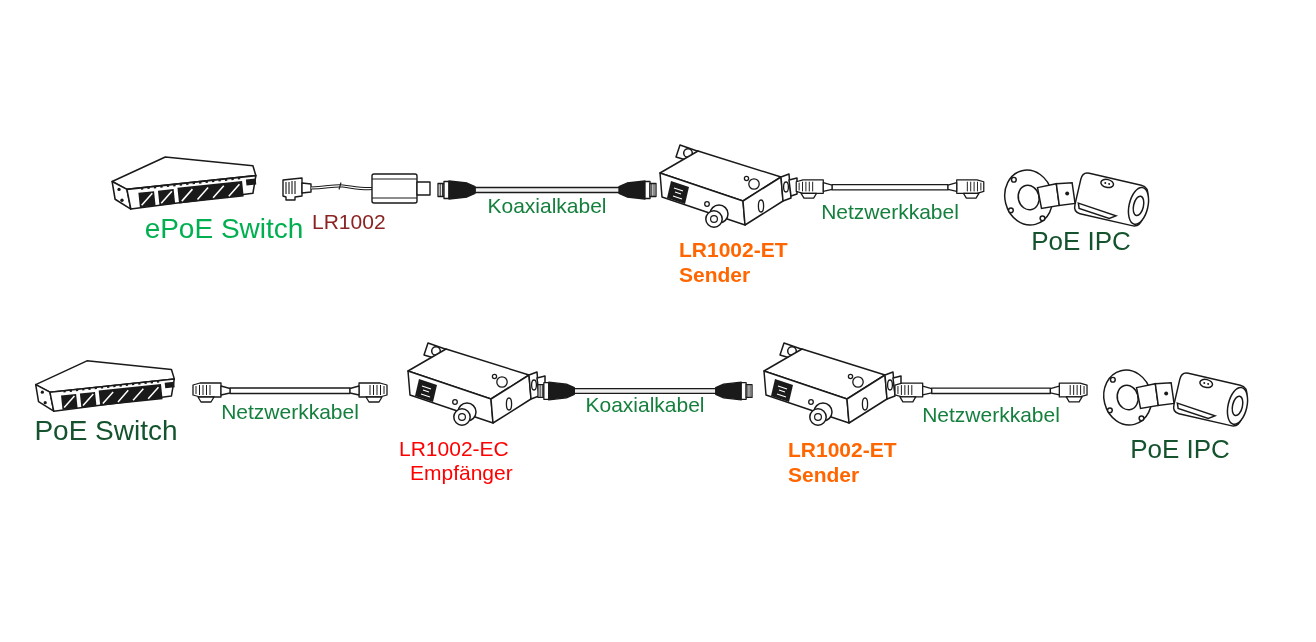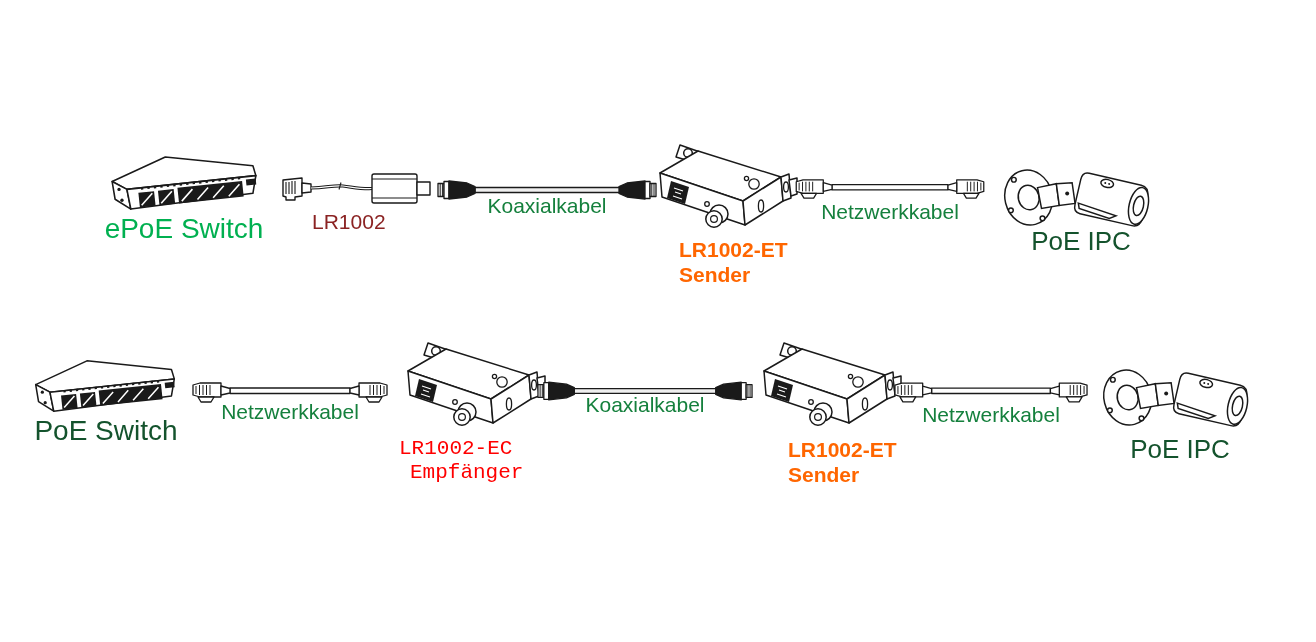--- a/index.html
+++ b/index.html
@@ -6,25 +6,25 @@
   .stage{
     position:relative;width:1316px;height:642px;background:#fff;overflow:hidden;
     font-family:"Liberation Sans", sans-serif;color:#000;
   }
   .art{position:absolute;display:block;}
   .lbl{position:absolute;white-space:nowrap;line-height:1.05;}
   .ctr{text-align:center;}
   .big{font-size:28px;}
   .mid{font-size:26px;}
   .sml{font-size:21px;}
-  .green{color:#00B050;}
+  .green{color:#00B050;margin-left:40px;}
   .blue{color:#14532d;}
   .darkred{color:#8B2323;text-align:right;}
   .orange{color:#FF6600;font-weight:bold;}
-  .red{color:#FF0000;font-family:Liberation Mono, monospace;}
+  .red{color:#FF0000;}
   .black{color:#15803d;}
 </style>
 </head>
 <body>
 
 <div class="stage">
 
   <svg width="0" height="0" style="position:absolute" aria-hidden="true">
     <defs>
       <symbol id="sym-switch" viewBox="0 0 158 64">

